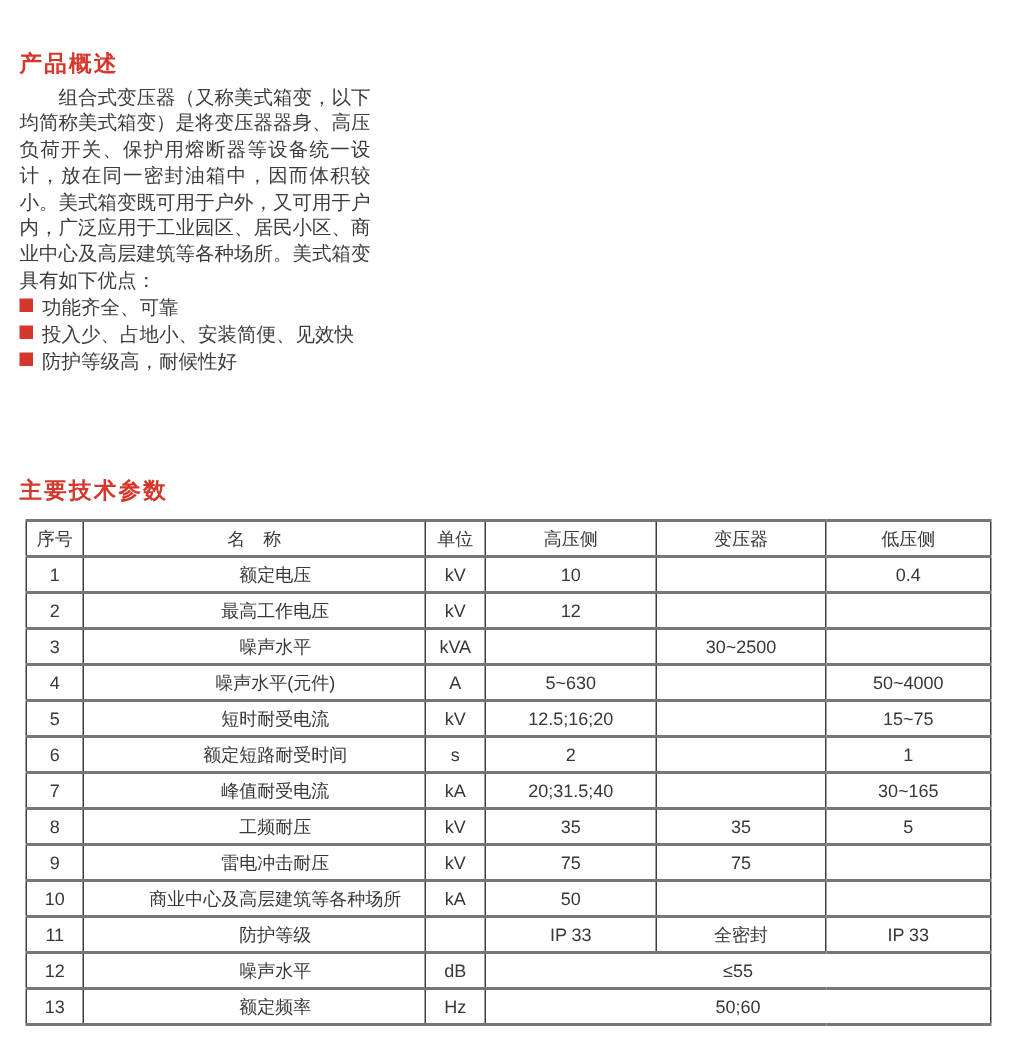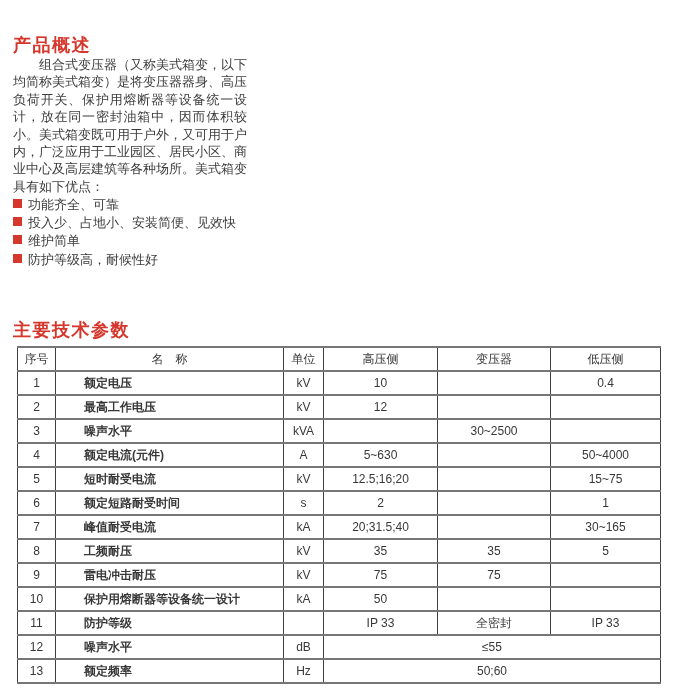--- a/index.html
+++ b/index.html
@@ -8,21 +8,21 @@
     width:674px;
     height:695px;
     background:#ffffff;
     overflow:hidden;
     font-family:"Liberation Sans","DejaVu Sans",sans-serif;
     color:#3a3a3a;
   }
   .section-title{
     position:absolute;
     left:13px;
-    font-size:18px;
+    font-size:15px;
     font-weight:bold;
     letter-spacing:1.5px;
     color:#d5372c;
     white-space:nowrap;
   }
   #overview-title{top:33px;}
   #specs-title{top:318px;text-align:center;}
   .overview-paragraph{
     position:absolute;
     left:13px;
@@ -83,38 +83,36 @@
     vertical-align:middle;
     color:#383838;
     border-left:1px solid #3f3f3f;
     border-right:1px solid #3f3f3f;
     border-top:2px solid #767676;
     border-bottom:2px solid #767676;
     overflow:hidden;
     white-space:nowrap;
   }
   table.specs td.c-name{
-    text-align:left;
+    text-align:center;
     padding-left:28px;
-    font-weight:bold;
   }
 </style>
 </head>
 <body>
 
 <div class="page">
 
   <div class="section-title" id="overview-title">产品概述</div>
 
   <div class="overview-paragraph">组合式变压器（又称美式箱变，以下均简称美式箱变）是将变压器器身、高压负荷开关、保护用熔断器等设备统一设计，放在同一密封油箱中，因而体积较小。美式箱变既可用于户外，又可用于户内，广泛应用于工业园区、居民小区、商业中心及高层建筑等各种场所。美式箱变具有如下优点：</div>
 
   <ul class="bullet-list">
       <li><span class="bullet-square"></span><span>功能齐全、可靠</span></li>
       <li><span class="bullet-square"></span><span>投入少、占地小、安装简便、见效快</span></li>
-      <li><span class="bullet-square"></span><span>维护简单</span></li>
       <li><span class="bullet-square"></span><span>防护等级高，耐候性好</span></li>
     </ul>
 
   <div class="section-title" id="specs-title">主要技术参数</div>
 
   <div class="specs-table-wrap">
     <table class="specs">
       <colgroup>
         <col class="c0">
           <col class="c1">
@@ -153,21 +151,21 @@
           <tr>
             <td>3</td>
             <td class="c-name">噪声水平</td>
             <td>kVA</td>
             <td></td>
             <td>30~2500</td>
             <td></td>
           </tr>
           <tr>
             <td>4</td>
-            <td class="c-name">额定电流(元件)</td>
+            <td class="c-name">噪声水平(元件)</td>
             <td>A</td>
             <td>5~630</td>
             <td></td>
             <td>50~4000</td>
           </tr>
           <tr>
             <td>5</td>
             <td class="c-name">短时耐受电流</td>
             <td>kV</td>
             <td>12.5;16;20</td>
@@ -201,21 +199,21 @@
           <tr>
             <td>9</td>
             <td class="c-name">雷电冲击耐压</td>
             <td>kV</td>
             <td>75</td>
             <td>75</td>
             <td></td>
           </tr>
           <tr>
             <td>10</td>
-            <td class="c-name">保护用熔断器等设备统一设计</td>
+            <td class="c-name">商业中心及高层建筑等各种场所</td>
             <td>kA</td>
             <td>50</td>
             <td></td>
             <td></td>
           </tr>
           <tr>
             <td>11</td>
             <td class="c-name">防护等级</td>
             <td></td>
             <td>IP 33</td>

